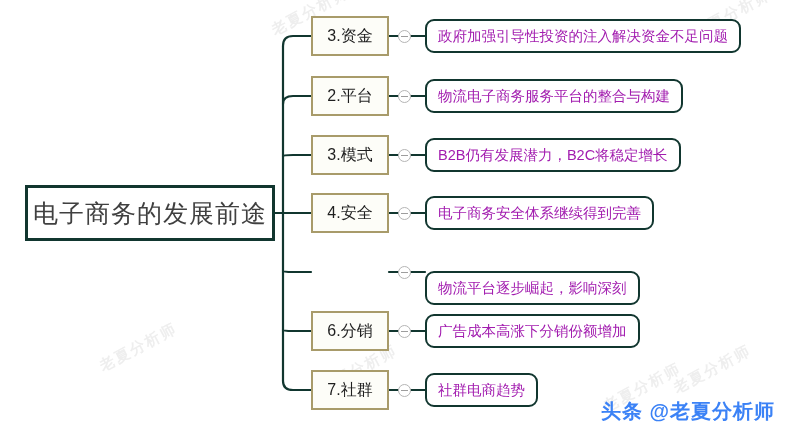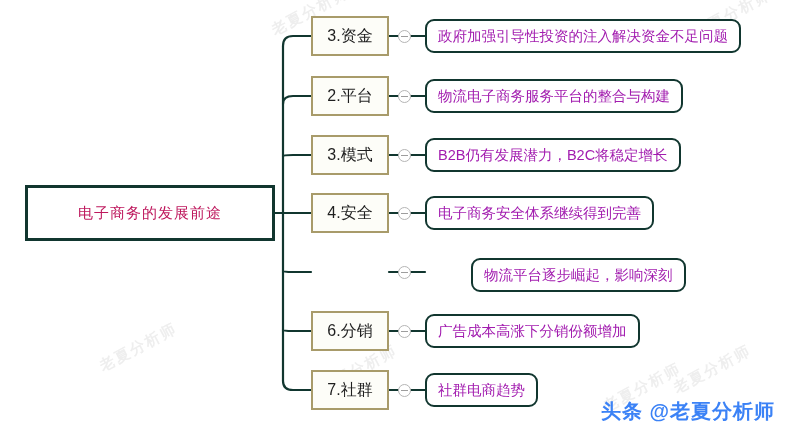--- a/index.html
+++ b/index.html
@@ -46,22 +46,22 @@
     width: 250px;
     height: 56px;
     box-sizing: border-box;
     border: 3px solid #11362f;
     background: #ffffff;
     display: flex;
     align-items: center;
     justify-content: center;
   }
   #root-node .root-label {
-    font-size: 15px;
-    color: #be185d;
+    font-size: 25px;
+    color: #404040;
     letter-spacing: 1px;
     white-space: nowrap;
   }
 
   
   .branch-box {
     position: absolute;
     left: 311px;
     width: 78px;
     height: 40px;
@@ -211,21 +211,21 @@
 
   <div class="branch-box" style="top:193px;">
     <span class="branch-label">4.安全</span>
   </div>
   <div class="toggle" style="top:207px;"></div>
   <div class="detail-box" style="top:196px;">
     <span class="detail-label">电子商务安全体系继续得到完善</span>
   </div>
 
   <div class="toggle" style="top:266px;"></div>
-  <div class="detail-box" style="top:258px;margin-left:46px;">
+  <div class="detail-box" style="top:271px;">
     <span class="detail-label">物流平台逐步崛起，影响深刻</span>
   </div>
 
   <div class="branch-box" style="top:311px;">
     <span class="branch-label">6.分销</span>
   </div>
   <div class="toggle" style="top:325px;"></div>
   <div class="detail-box" style="top:314px;">
     <span class="detail-label">广告成本高涨下分销份额增加</span>
   </div>

